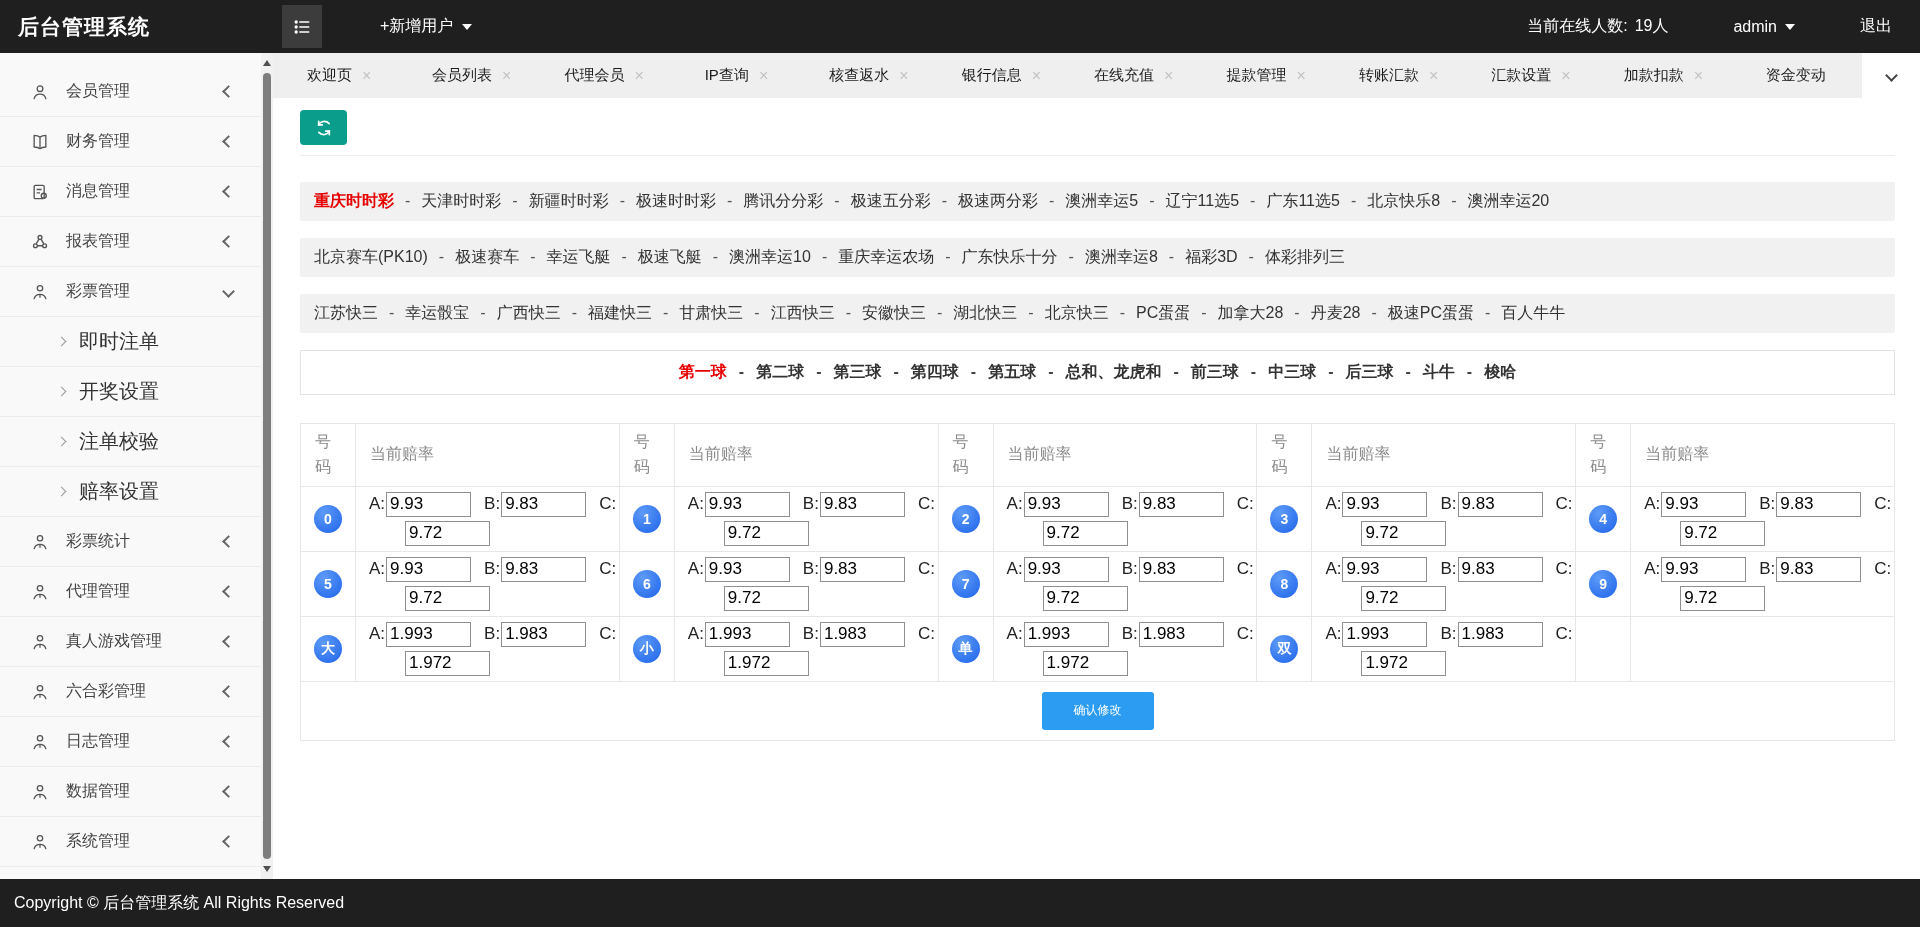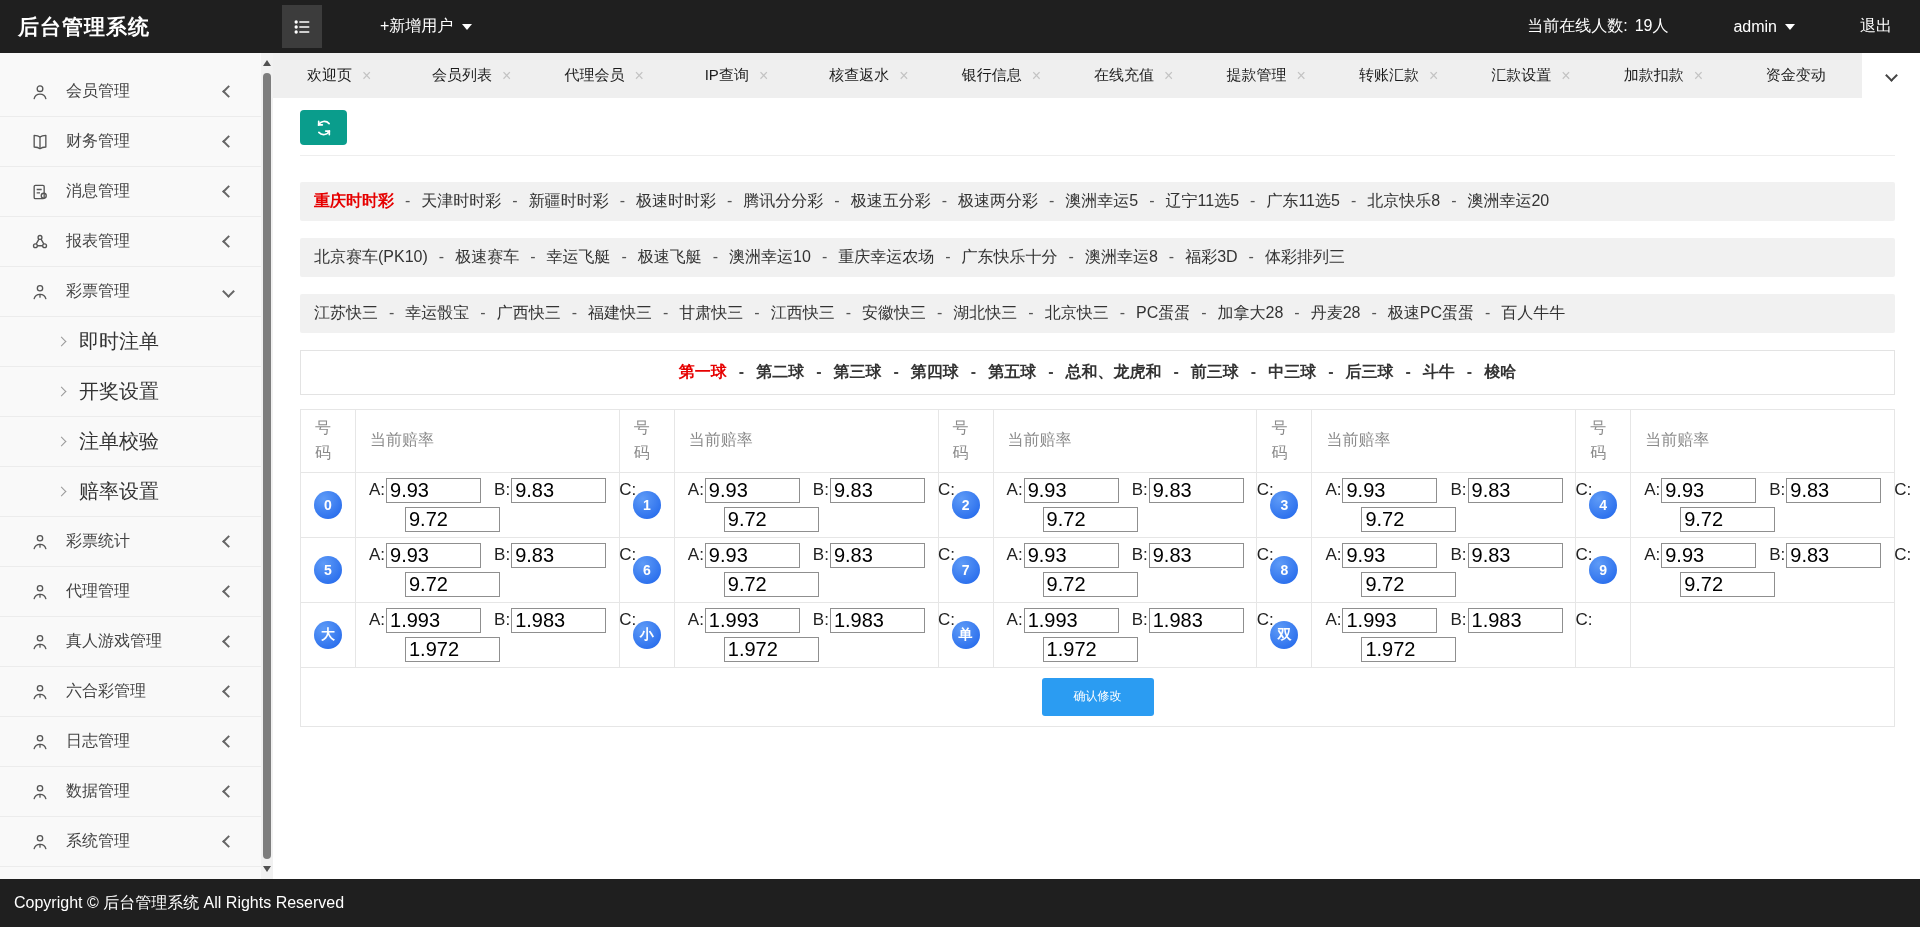--- a/index.html
+++ b/index.html
@@ -53,37 +53,37 @@
 
   .refresh-wrap { border-bottom:1px solid #eee; padding-bottom:10px; margin-bottom:26px; }
   .refresh-btn { width:47px; height:35px; background:#0a9d8c; border:none; border-radius:4px; display:flex; align-items:center; justify-content:center; cursor:pointer; }
   .refresh-btn svg { width:22px; height:22px; }
 
   .cat-row { background:#f1f1f1; padding:9px 14px; font-size:16px; color:#333; margin-bottom:17px; border-radius:2px; }
   .cat-link { cursor:pointer; }
   .cat-link.active { color:#e60000; font-weight:700; }
   .sep { margin:0 11px; color:#555; }
 
-  .ball-row { background:#fff; border:1px solid #e3e3e3; padding:11px 0; text-align:center; font-size:16px; font-weight:700; color:#333; margin-bottom:14px; }
+  .ball-row { background:#fff; border:1px solid #e3e3e3; padding:11px 0; text-align:center; font-size:16px; font-weight:700; color:#333; margin-bottom:28px; }
   .ball-link { cursor:pointer; }
   .ball-link.active { color:#e60000; }
   .ball-row .sep { margin:0 12px; color:#444; }
 
   
   .odds-table { width:100%; border-collapse:collapse; table-layout:fixed;border-radius:25px; }
   .odds-table th, .odds-table td { border:1px solid #e6e6e6; vertical-align:middle; }
   .odds-table th { color:#8a8a8a; font-weight:400; font-size:16px; text-align:left; height:62px; padding:6px 6px 6px 14px; }
   .vert { display:inline-block; width:18px; word-break:break-all; line-height:1.55; }
   td.numcell { text-align:center; height:63px; }
   .badge { width:28px; height:28px; border-radius:50%; background:radial-gradient(circle at 35% 28%, #5e9bf7, #1d63ea); color:#fff; font-size:14px; font-weight:700; display:inline-flex; align-items:center; justify-content:center; cursor:pointer; }
   td.oddscell { padding:5px 6px 5px 13px; font-size:17px; color:#222; }
   .oline { display:flex; align-items:center; }
   .oline + .oline { margin-top:4px;padding-left:36px; }
   .olbl { margin-right:1px; }
-  .odds-input { width:95px; height:25px; border:1px solid #8f8f8f; font-size:20px; font-family:inherit; padding:0 3px; margin-right:13px; background:#fff; }
+  .odds-input { width:85px; height:25px; border:1px solid #8f8f8f; font-size:17px; font-family:inherit; padding:0 3px; margin-right:13px; background:#fff; }
   .oline .odds-input:last-child { margin-right:0; }
   td.confirm-cell { text-align:center; padding:10px; height:58px; }
   .confirm-btn { width:112px; height:38px; background:#2b9cf2; color:#fff; border:none; border-radius:3px; font-size:12px; cursor:pointer; font-family:inherit; }
 
   
   .footer { flex:0 0 48px; background:#1f1f1f; color:#fff; font-size:16px; display:flex; align-items:center; padding-left:14px; }
 </style>
 </head>
 <body>
 

